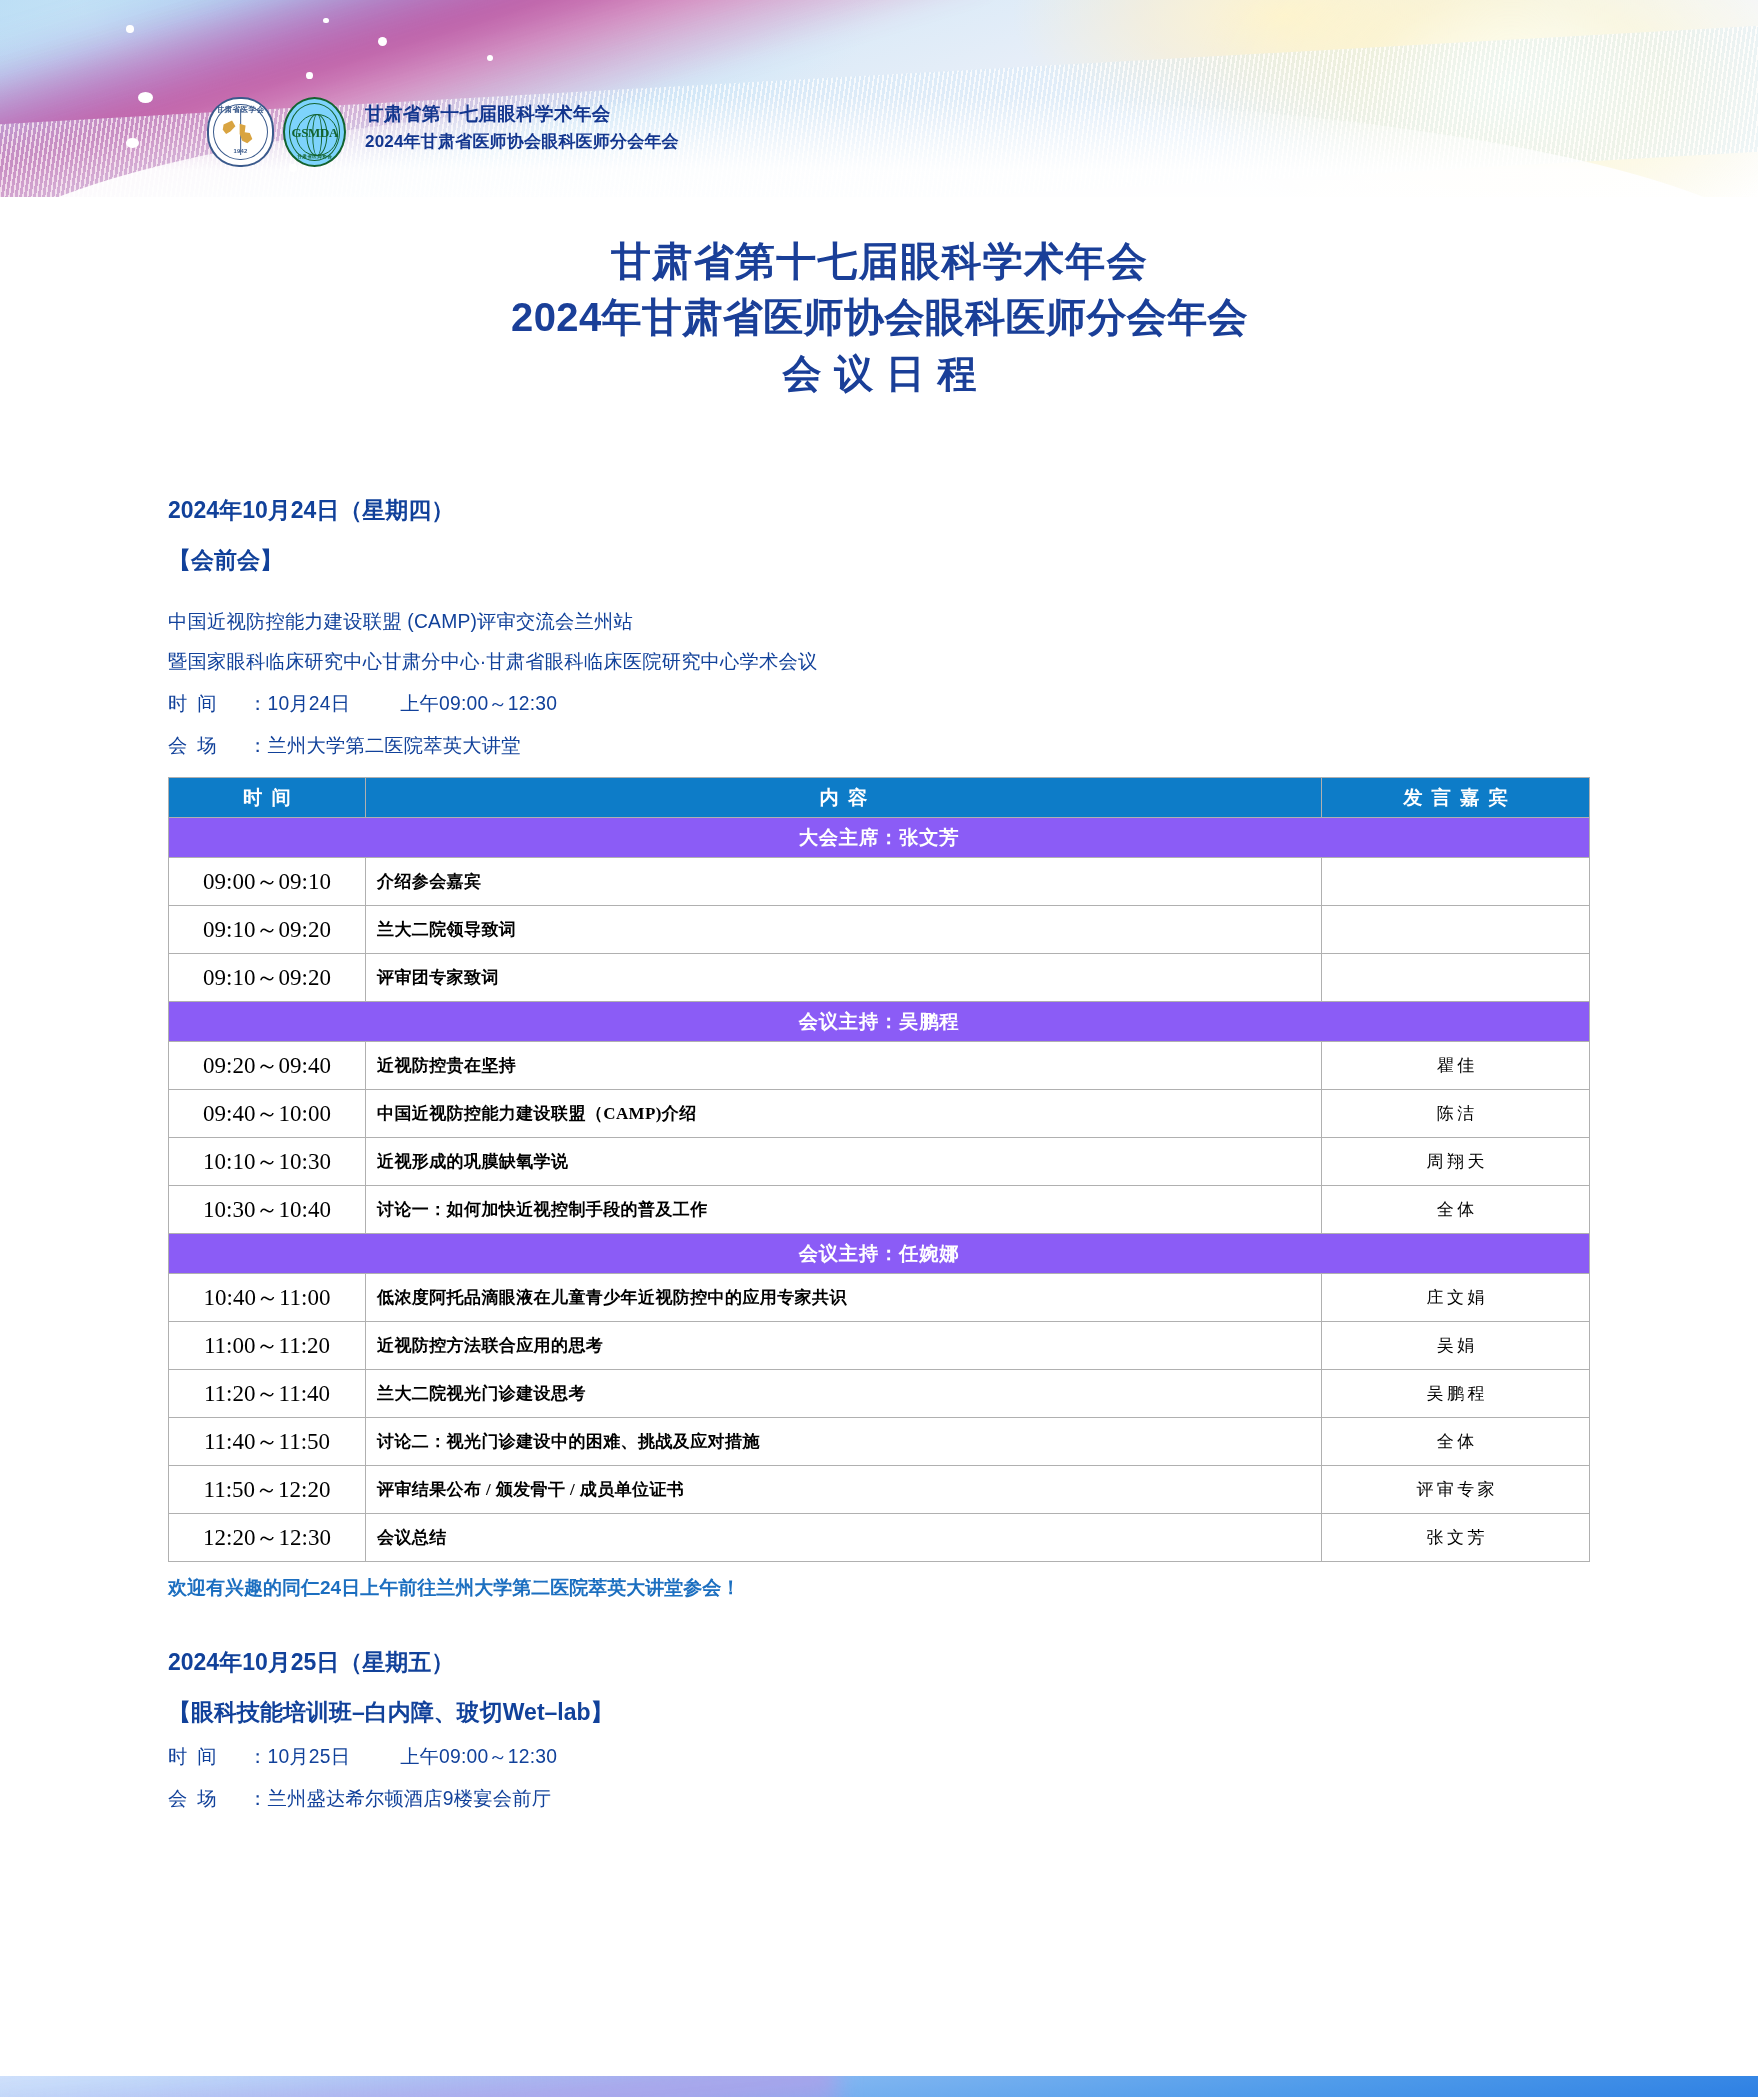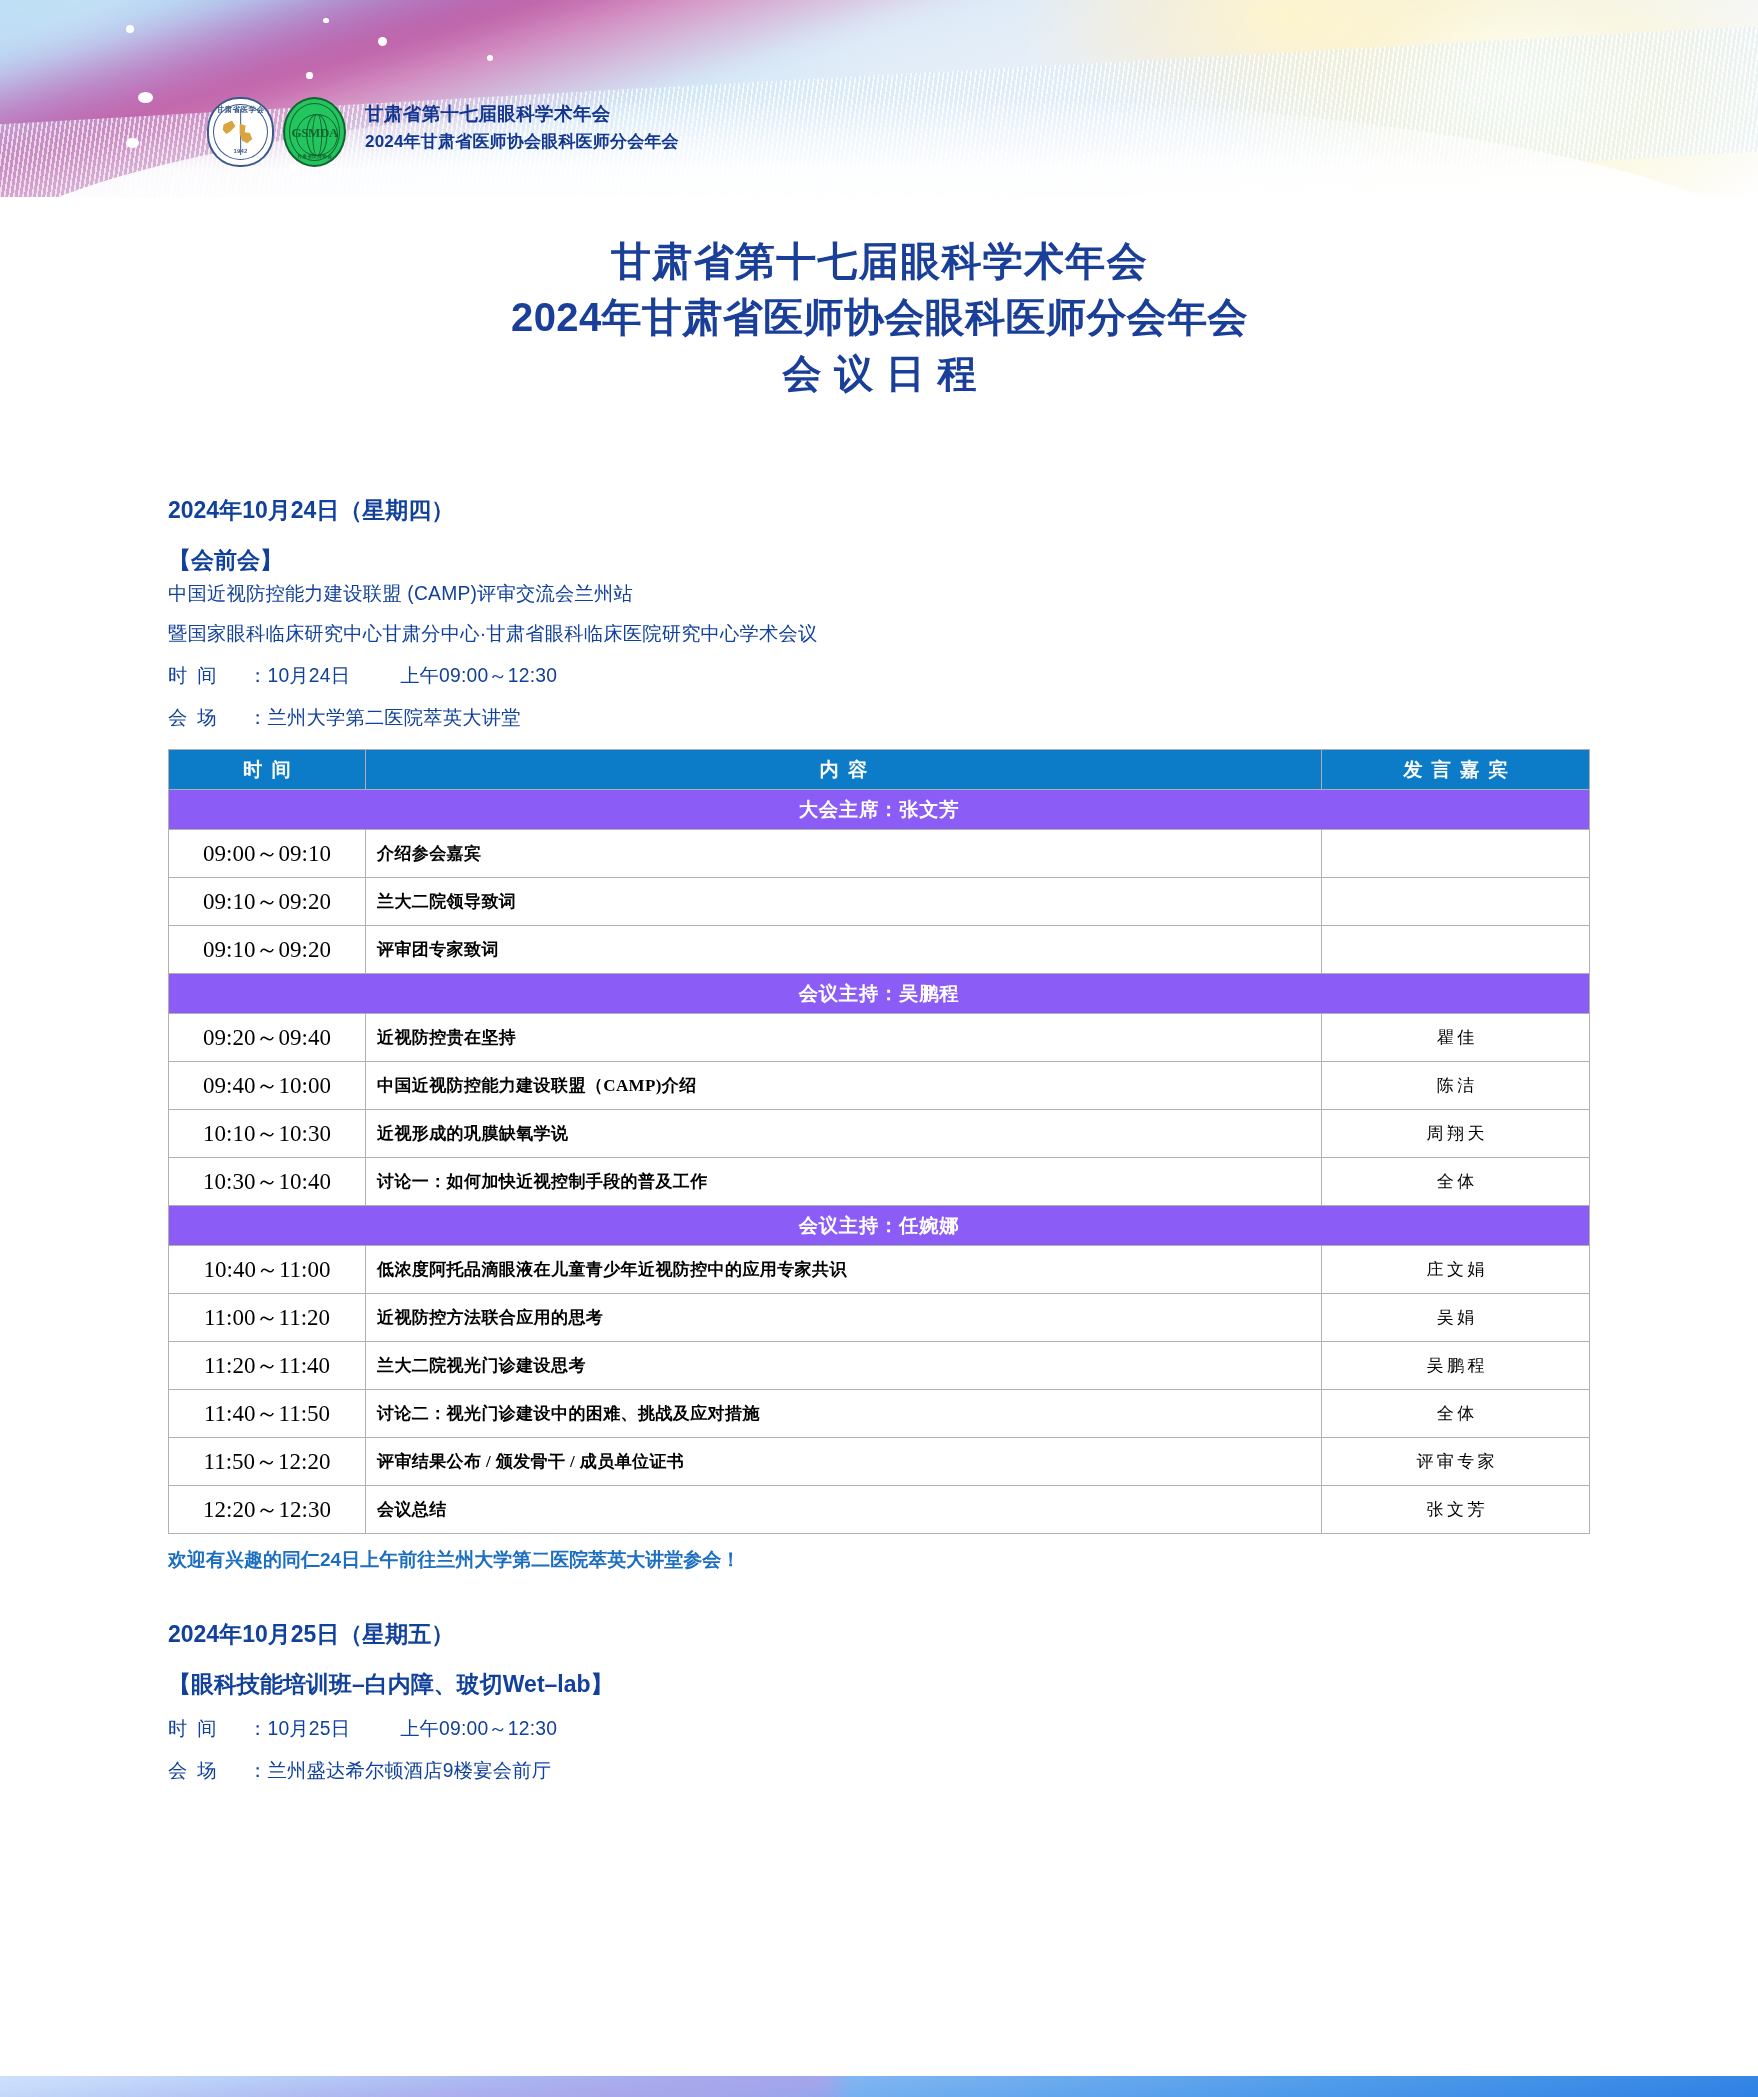--- a/index.html
+++ b/index.html
@@ -82,21 +82,21 @@
   }
   .logo-gma .yr{
     position:absolute;left:0;right:0;bottom:11px;text-align:center;
     font-size:5.9px;color:#3a5a8c;font-weight:bold;letter-spacing:0.2px;
   }
   .logo-gma .cn-top{
     position:absolute;left:0;right:0;top:6.3px;text-align:center;
     font-size:7.6px;color:#3a5a8c;font-weight:bold;letter-spacing:0.4px;
   }
   .logo-gsmda{
-    width:63px;height:70px;position:relative;background:#22c55e;
+    width:63px;height:70px;position:relative;background:#7dd3fc;
     border:2.1px solid #13632f;border-radius:50%/50%;box-sizing:border-box;
     display:flex;align-items:center;justify-content:center;
   }
   .logo-gsmda .inner{
     position:absolute;left:3.8px;top:4.2px;right:3.8px;bottom:4.2px;
     border:1.3px solid #13632f;border-radius:50%/50%;
   }
   .logo-gsmda .globe{
     position:absolute;left:11px;top:15px;width:40px;height:40px;
     border:1.3px solid #13632f;border-radius:50%;
@@ -137,21 +137,21 @@
 
   .day-head{
     font-size:23px;font-weight:bold;color:#11419a;letter-spacing:0px;
     margin:0 0 0 0;
   }
   .sect-head{
     font-size:23px;font-weight:bold;color:#11419a;
     margin-top:19.3px;
   }
   .line-txt{
-    font-size:19.3px;color:#11419a;margin-top:4px;letter-spacing:0.2px;
+    font-size:19.3px;color:#11419a;margin-top:32px;letter-spacing:0.2px;
   }
   .line-txt.tight{margin-top:12.6px;}
   .meta-line{
     font-size:19.3px;color:#11419a;margin-top:15px;
     display:flex;align-items:baseline;
   }
   .meta-line .lab{display:inline-block;width:80px;letter-spacing:10px;}
   .meta-line .val{letter-spacing:0.2px;}
   .meta-line .val2{margin-left:50px;}
 

